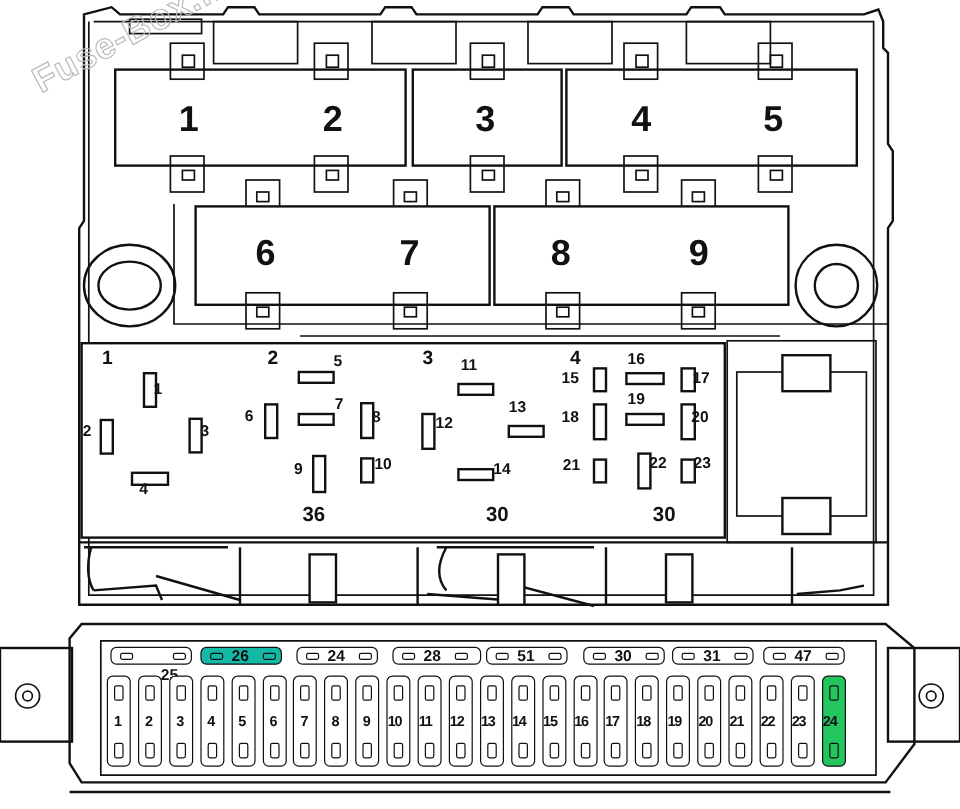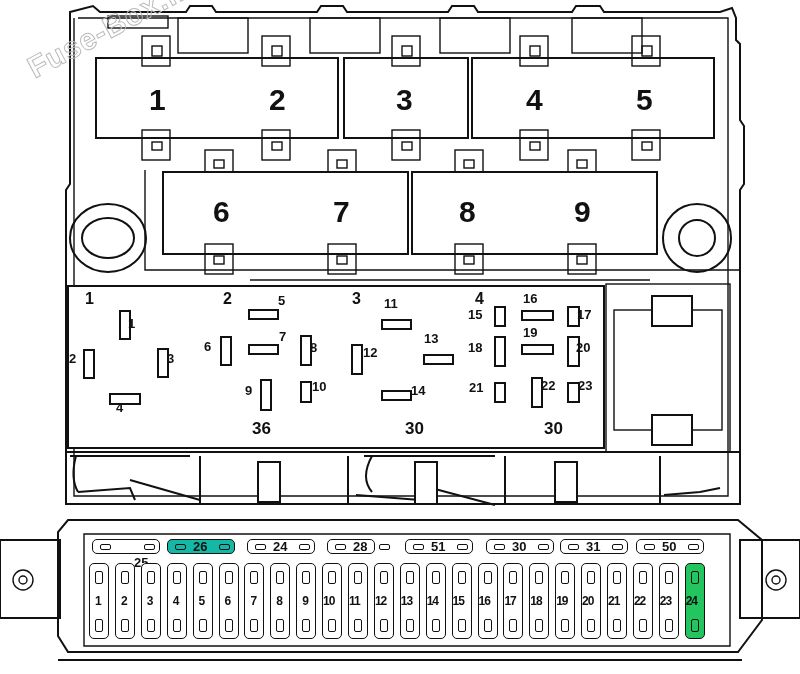--- a/index.html
+++ b/index.html
@@ -211,42 +211,42 @@
     <div style="position: absolute; left: 167px; top: 539px; width: 68px; height: 15px; border: 1.6px solid rgb(17, 17, 17); border-radius: 5px; background: #14b8a6; box-sizing: border-box;">
       <span class="lbl fuse-num" style="left: 25px; top: 0px;">26</span>
       <span style="position: absolute; left: 7px; top: 4px; width: 9px; height: 4px; border: 1.3px solid rgb(17, 17, 17); border-radius: 2px;"></span>
       <span style="position: absolute; left: 51px; top: 4px; width: 9px; height: 4px; border: 1.3px solid rgb(17, 17, 17); border-radius: 2px;"></span>
     </div>
     <div style="position: absolute; left: 247px; top: 539px; width: 68px; height: 15px; border: 1.6px solid rgb(17, 17, 17); border-radius: 5px; background: rgb(255, 255, 255); box-sizing: border-box;">
       <span class="lbl fuse-num" style="left: 25px; top: 0px;">24</span>
       <span style="position: absolute; left: 7px; top: 4px; width: 9px; height: 4px; border: 1.3px solid rgb(17, 17, 17); border-radius: 2px;"></span>
       <span style="position: absolute; left: 51px; top: 4px; width: 9px; height: 4px; border: 1.3px solid rgb(17, 17, 17); border-radius: 2px;"></span>
     </div>
-    <div style="position: absolute; left: 327px; top: 539px; width: 48px; height: 15px; border: 1.6px solid rgb(17, 17, 17); border-radius: 5px; background: rgb(255, 255, 255); box-sizing: border-box;">
+    <div style="position: absolute; left: 327px; top: 539px; width: 74px; height: 15px; border: 1.6px solid rgb(17, 17, 17); border-radius: 5px; background: rgb(255, 255, 255); box-sizing: border-box;">
       <span class="lbl fuse-num" style="left: 25px; top: 0px;">28</span>
       <span style="position: absolute; left: 7px; top: 4px; width: 9px; height: 4px; border: 1.3px solid rgb(17, 17, 17); border-radius: 2px;"></span>
       <span style="position: absolute; left: 51px; top: 4px; width: 9px; height: 4px; border: 1.3px solid rgb(17, 17, 17); border-radius: 2px;"></span>
     </div>
     <div style="position: absolute; left: 405px; top: 539px; width: 68px; height: 15px; border: 1.6px solid rgb(17, 17, 17); border-radius: 5px; background: rgb(255, 255, 255); box-sizing: border-box;">
       <span class="lbl fuse-num" style="left: 25px; top: 0px;">51</span>
       <span style="position: absolute; left: 7px; top: 4px; width: 9px; height: 4px; border: 1.3px solid rgb(17, 17, 17); border-radius: 2px;"></span>
       <span style="position: absolute; left: 51px; top: 4px; width: 9px; height: 4px; border: 1.3px solid rgb(17, 17, 17); border-radius: 2px;"></span>
     </div>
     <div style="position: absolute; left: 486px; top: 539px; width: 68px; height: 15px; border: 1.6px solid rgb(17, 17, 17); border-radius: 5px; background: rgb(255, 255, 255); box-sizing: border-box;">
       <span class="lbl fuse-num" style="left: 25px; top: 0px;">30</span>
       <span style="position: absolute; left: 7px; top: 4px; width: 9px; height: 4px; border: 1.3px solid rgb(17, 17, 17); border-radius: 2px;"></span>
       <span style="position: absolute; left: 51px; top: 4px; width: 9px; height: 4px; border: 1.3px solid rgb(17, 17, 17); border-radius: 2px;"></span>
     </div>
     <div style="position: absolute; left: 560px; top: 539px; width: 68px; height: 15px; border: 1.6px solid rgb(17, 17, 17); border-radius: 5px; background: rgb(255, 255, 255); box-sizing: border-box;">
       <span class="lbl fuse-num" style="left: 25px; top: 0px;">31</span>
       <span style="position: absolute; left: 7px; top: 4px; width: 9px; height: 4px; border: 1.3px solid rgb(17, 17, 17); border-radius: 2px;"></span>
       <span style="position: absolute; left: 51px; top: 4px; width: 9px; height: 4px; border: 1.3px solid rgb(17, 17, 17); border-radius: 2px;"></span>
     </div>
     <div style="position: absolute; left: 636px; top: 539px; width: 68px; height: 15px; border: 1.6px solid rgb(17, 17, 17); border-radius: 5px; background: rgb(255, 255, 255); box-sizing: border-box;">
-      <span class="lbl fuse-num" style="left: 25px; top: 0px;">50</span>
+      <span class="lbl fuse-num" style="left: 25px; top: 0px;">47</span>
       <span style="position: absolute; left: 7px; top: 4px; width: 9px; height: 4px; border: 1.3px solid rgb(17, 17, 17); border-radius: 2px;"></span>
       <span style="position: absolute; left: 51px; top: 4px; width: 9px; height: 4px; border: 1.3px solid rgb(17, 17, 17); border-radius: 2px;"></span>
     </div>
   </div>
 <div id="miniRow">
     <div style="position: absolute; left: 89px; top: 563px; width: 20px; height: 76px; border: 1.6px solid rgb(17, 17, 17); border-radius: 5px; background: rgb(255, 255, 255); box-sizing: border-box;">
       <span style="position: absolute; left: 5px; top: 7px; width: 6px; height: 11px; border: 1.3px solid rgb(17, 17, 17); border-radius: 2px;"></span>
       <span style="position: absolute; left: 5px; top: 55px; width: 6px; height: 11px; border: 1.3px solid rgb(17, 17, 17); border-radius: 2px;"></span>
       <span class="lbl mini-num" style="left: 5px; top: 31px; letter-spacing: 0px;">1</span>
     </div>

